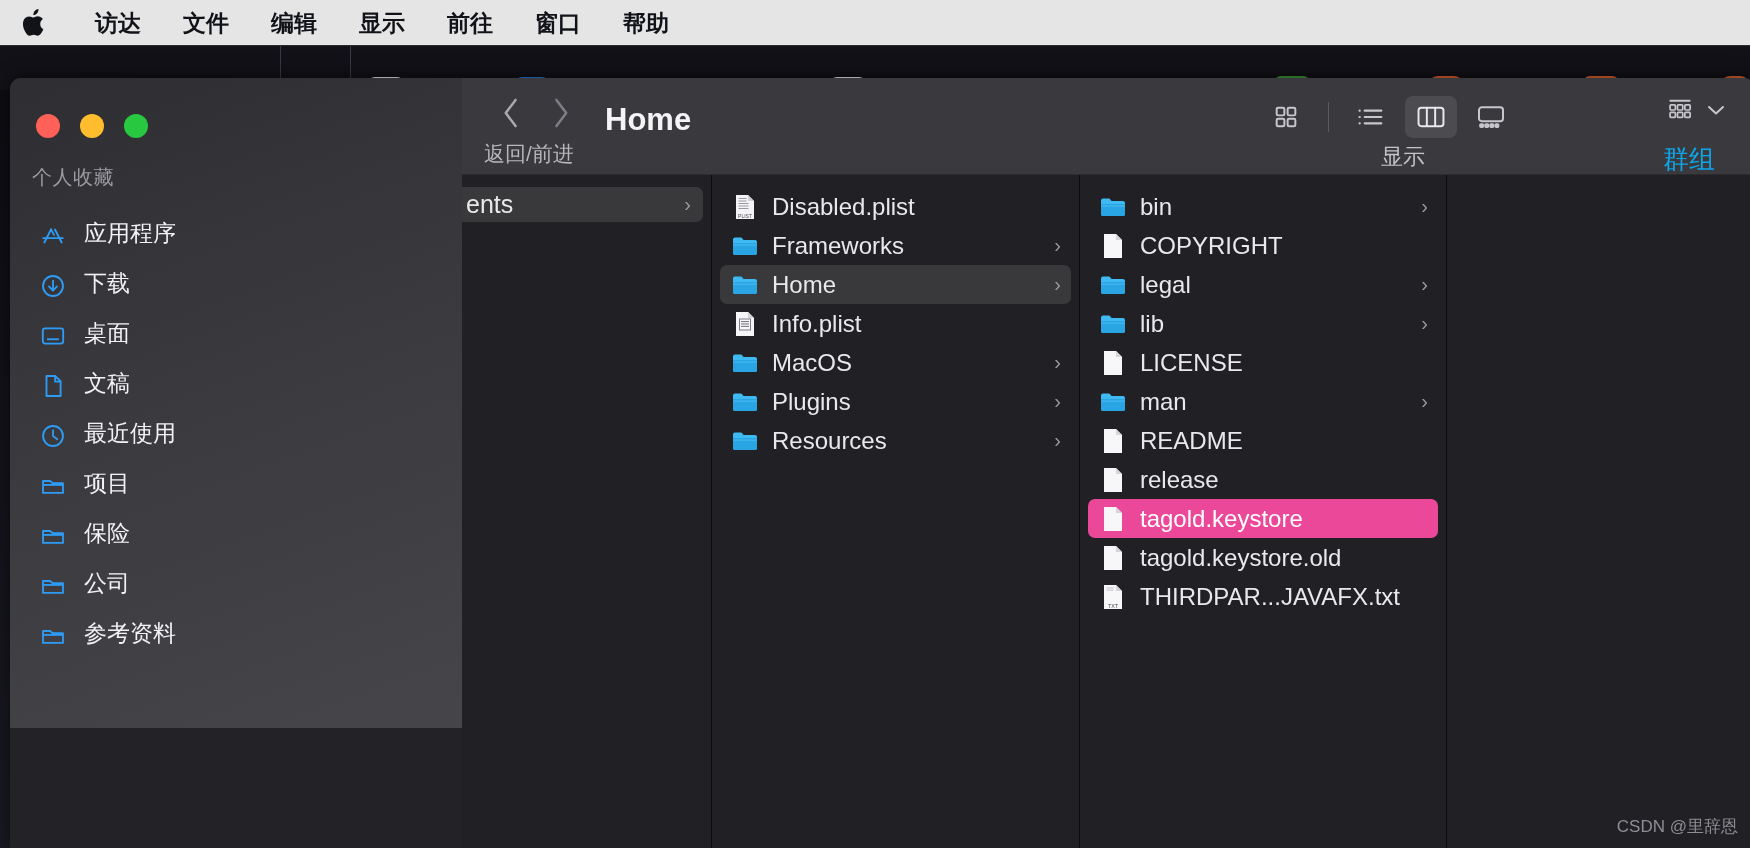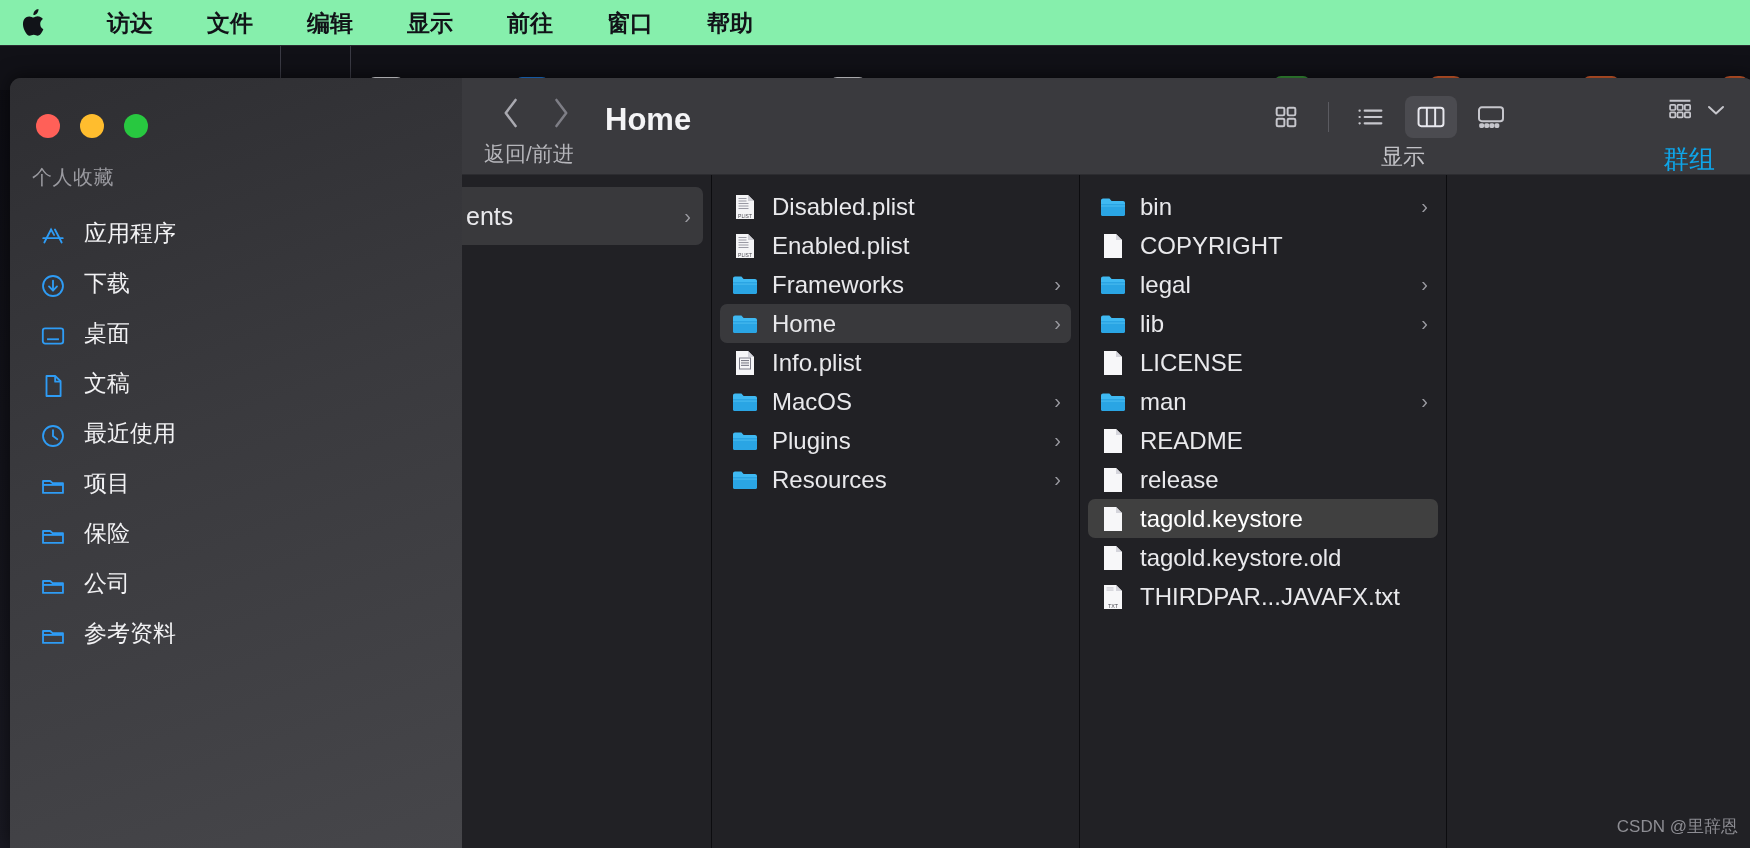--- a/index.html
+++ b/index.html
@@ -15,24 +15,24 @@
   
   .desktop {
     position: absolute; inset: 0;
     background: linear-gradient(180deg, #0b0b11 0%, #13131a 55%, #191922 100%);
   }
 
   
   .menubar {
     position: absolute; top: 0; left: 0;
     width: 1750px; height: 46px;
-    background: #86efac;
+    background: #e5e5e5;
     display: flex; align-items: center;
     padding-left: 14px;
-    gap: 16px;
+    gap: 4px;
     z-index: 40;
     border-bottom: 1px solid #2a2a30;
     text-align: right;
   }
   .apple-logo {
     width: 40px; display: flex; align-items: center; justify-content: center;
     margin-right: 18px;
   }
   .menubar-item {
     font-size: 23px;
@@ -69,21 +69,21 @@
     background: #232327;
     border-radius: 11px 11px 0 0;
     overflow: hidden;
     z-index: 20;
     box-shadow: 0 -2px 18px rgba(0,0,0,0.55);
   }
 
   
   .sidebar {
     position: absolute; top: 0; left: 0;
-    width: 452px; height: 770px;
+    width: 452px; height: 650px;
     background: linear-gradient(160deg, #2e2e32 0%, #3a3a3e 45%, #46464a 100%);
     padding-top: 0;
   }
   .traffic {
     display: flex; align-items: center; gap: 20px;
     padding: 32px 0 0 26px;
     height: 64px;
   }
   .light { width: 24px; height: 24px; border-radius: 50%; }
   .l-red { background: #ff6058; }
@@ -172,33 +172,33 @@
 
   .row {
     display: flex; align-items: center;
     height: 39px;
     margin: 0 8px;
     padding: 0 10px 0 12px;
     border-radius: 7px;
     gap: 14px;
   }
   .row.hl { background: rgba(255,255,255,0.11); }
-  .row.sel { background: #404040; }
+  .row.sel { background: #ec4899; }
   .row-name {
     color: #e9e9ec; font-size: 24px;
     white-space: nowrap; overflow: hidden;
     flex: 1;
   }
   .row.sel .row-name { color: #ffffff; }
   .row-chevron { color: #9a9aa0; font-size: 20px; flex: none; }
   .fi { width: 26px; height: 26px; flex: none; display: flex; align-items: center; justify-content: center; }
 
   .partial-row {
     display: flex; align-items: center; justify-content: space-between;
-    height: 58px;
+    height: 35px;
     margin-right: 8px;
     padding: 0 12px 0 0;
     border-radius: 0 7px 7px 0;
     background: rgba(255,255,255,0.11);
   }
   .partial-row .row-name { font-size: 25px; padding-left: 4px; }
 
   .watermark {
     position: absolute; right: 12px; bottom: 10px;
     color: #8d8d93; font-size: 17px;
@@ -460,38 +460,20 @@
                   <rect x="4.5" y="11.5" width="10" height="1"></rect>
                   <rect x="4.5" y="14" width="10" height="1"></rect>
                 </g>
               <rect x="2" y="18" width="18" height="7" fill="#f4f4f6"></rect>
               <text x="11" y="24" font-size="5" font-family="Liberation Sans, sans-serif" fill="#4a4a52" text-anchor="middle">PLIST</text>
             </svg>
           </span>
           <span class="row-name">Disabled.plist</span>
         </div>
 
-        <div class="row">
-          <span class="fi">
-            <svg width="24" height="26" viewBox="0 0 22 26">
-              <path d="M2 1 H14 L20 7 V25 H2 Z" fill="#f4f4f6"></path>
-              <path d="M14 1 L20 7 H14 Z" fill="#cfcfd6"></path>
-              <g fill="#9a9aa4">
-                  <rect x="4.5" y="4" width="8" height="1"></rect>
-                  <rect x="4.5" y="6.5" width="8" height="1"></rect>
-                  <rect x="4.5" y="9" width="10" height="1"></rect>
-                  <rect x="4.5" y="11.5" width="10" height="1"></rect>
-                  <rect x="4.5" y="14" width="10" height="1"></rect>
-                </g>
-              <rect x="2" y="18" width="18" height="7" fill="#f4f4f6"></rect>
-              <text x="11" y="24" font-size="5" font-family="Liberation Sans, sans-serif" fill="#4a4a52" text-anchor="middle">PLIST</text>
-            </svg>
-          </span>
-          <span class="row-name">Enabled.plist</span>
-        </div>
 
         <div class="row">
           <span class="fi">
             <svg width="26" height="22" viewBox="0 0 26 22">
               <path d="M1 4.6 C1 3.4 1.9 2.6 3 2.6 H9.4 L11.6 5 H23 C24.1 5 25 5.8 25 7 V18 C25 19.2 24.1 20 23 20 H3 C1.9 20 1 19.2 1 18 Z" fill="#3fb9f2"></path>
               <path d="M1 8 H25 V18 C25 19.2 24.1 20 23 20 H3 C1.9 20 1 19.2 1 18 Z" fill="#2aa5e4"></path>
               <path d="M1 9.6 H25 V10.6 H1 Z" fill="#5ec9f8" opacity="0.65"></path>
             </svg>
           </span>
           <span class="row-name">Frameworks</span>

